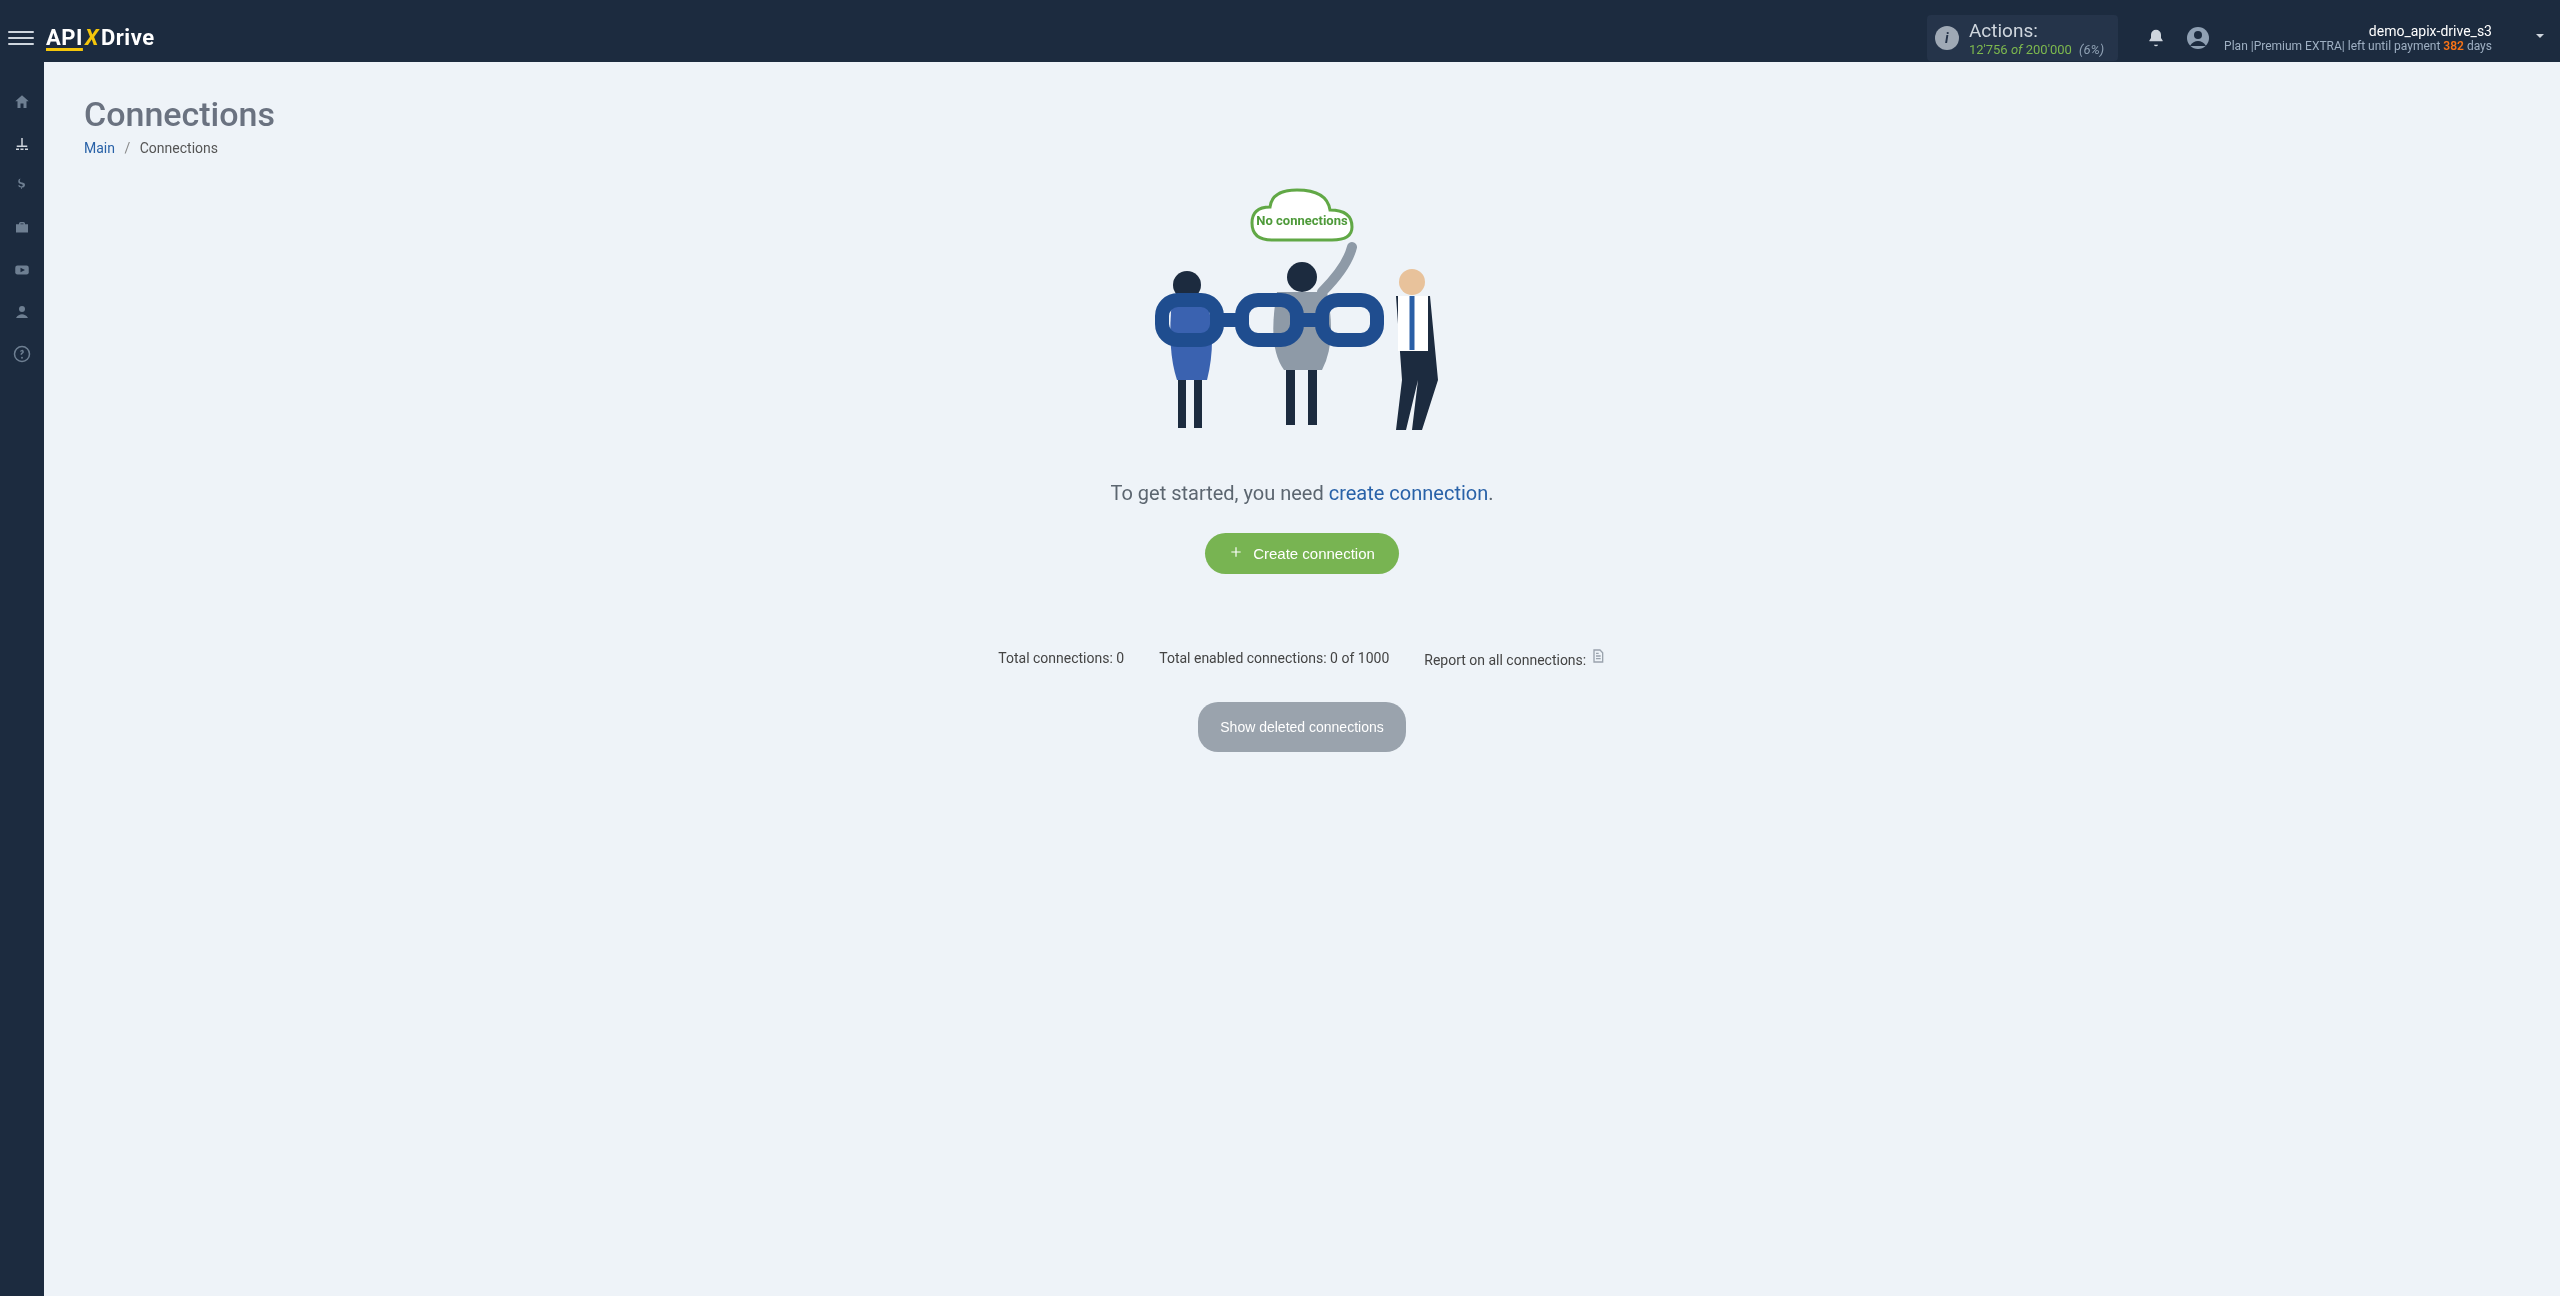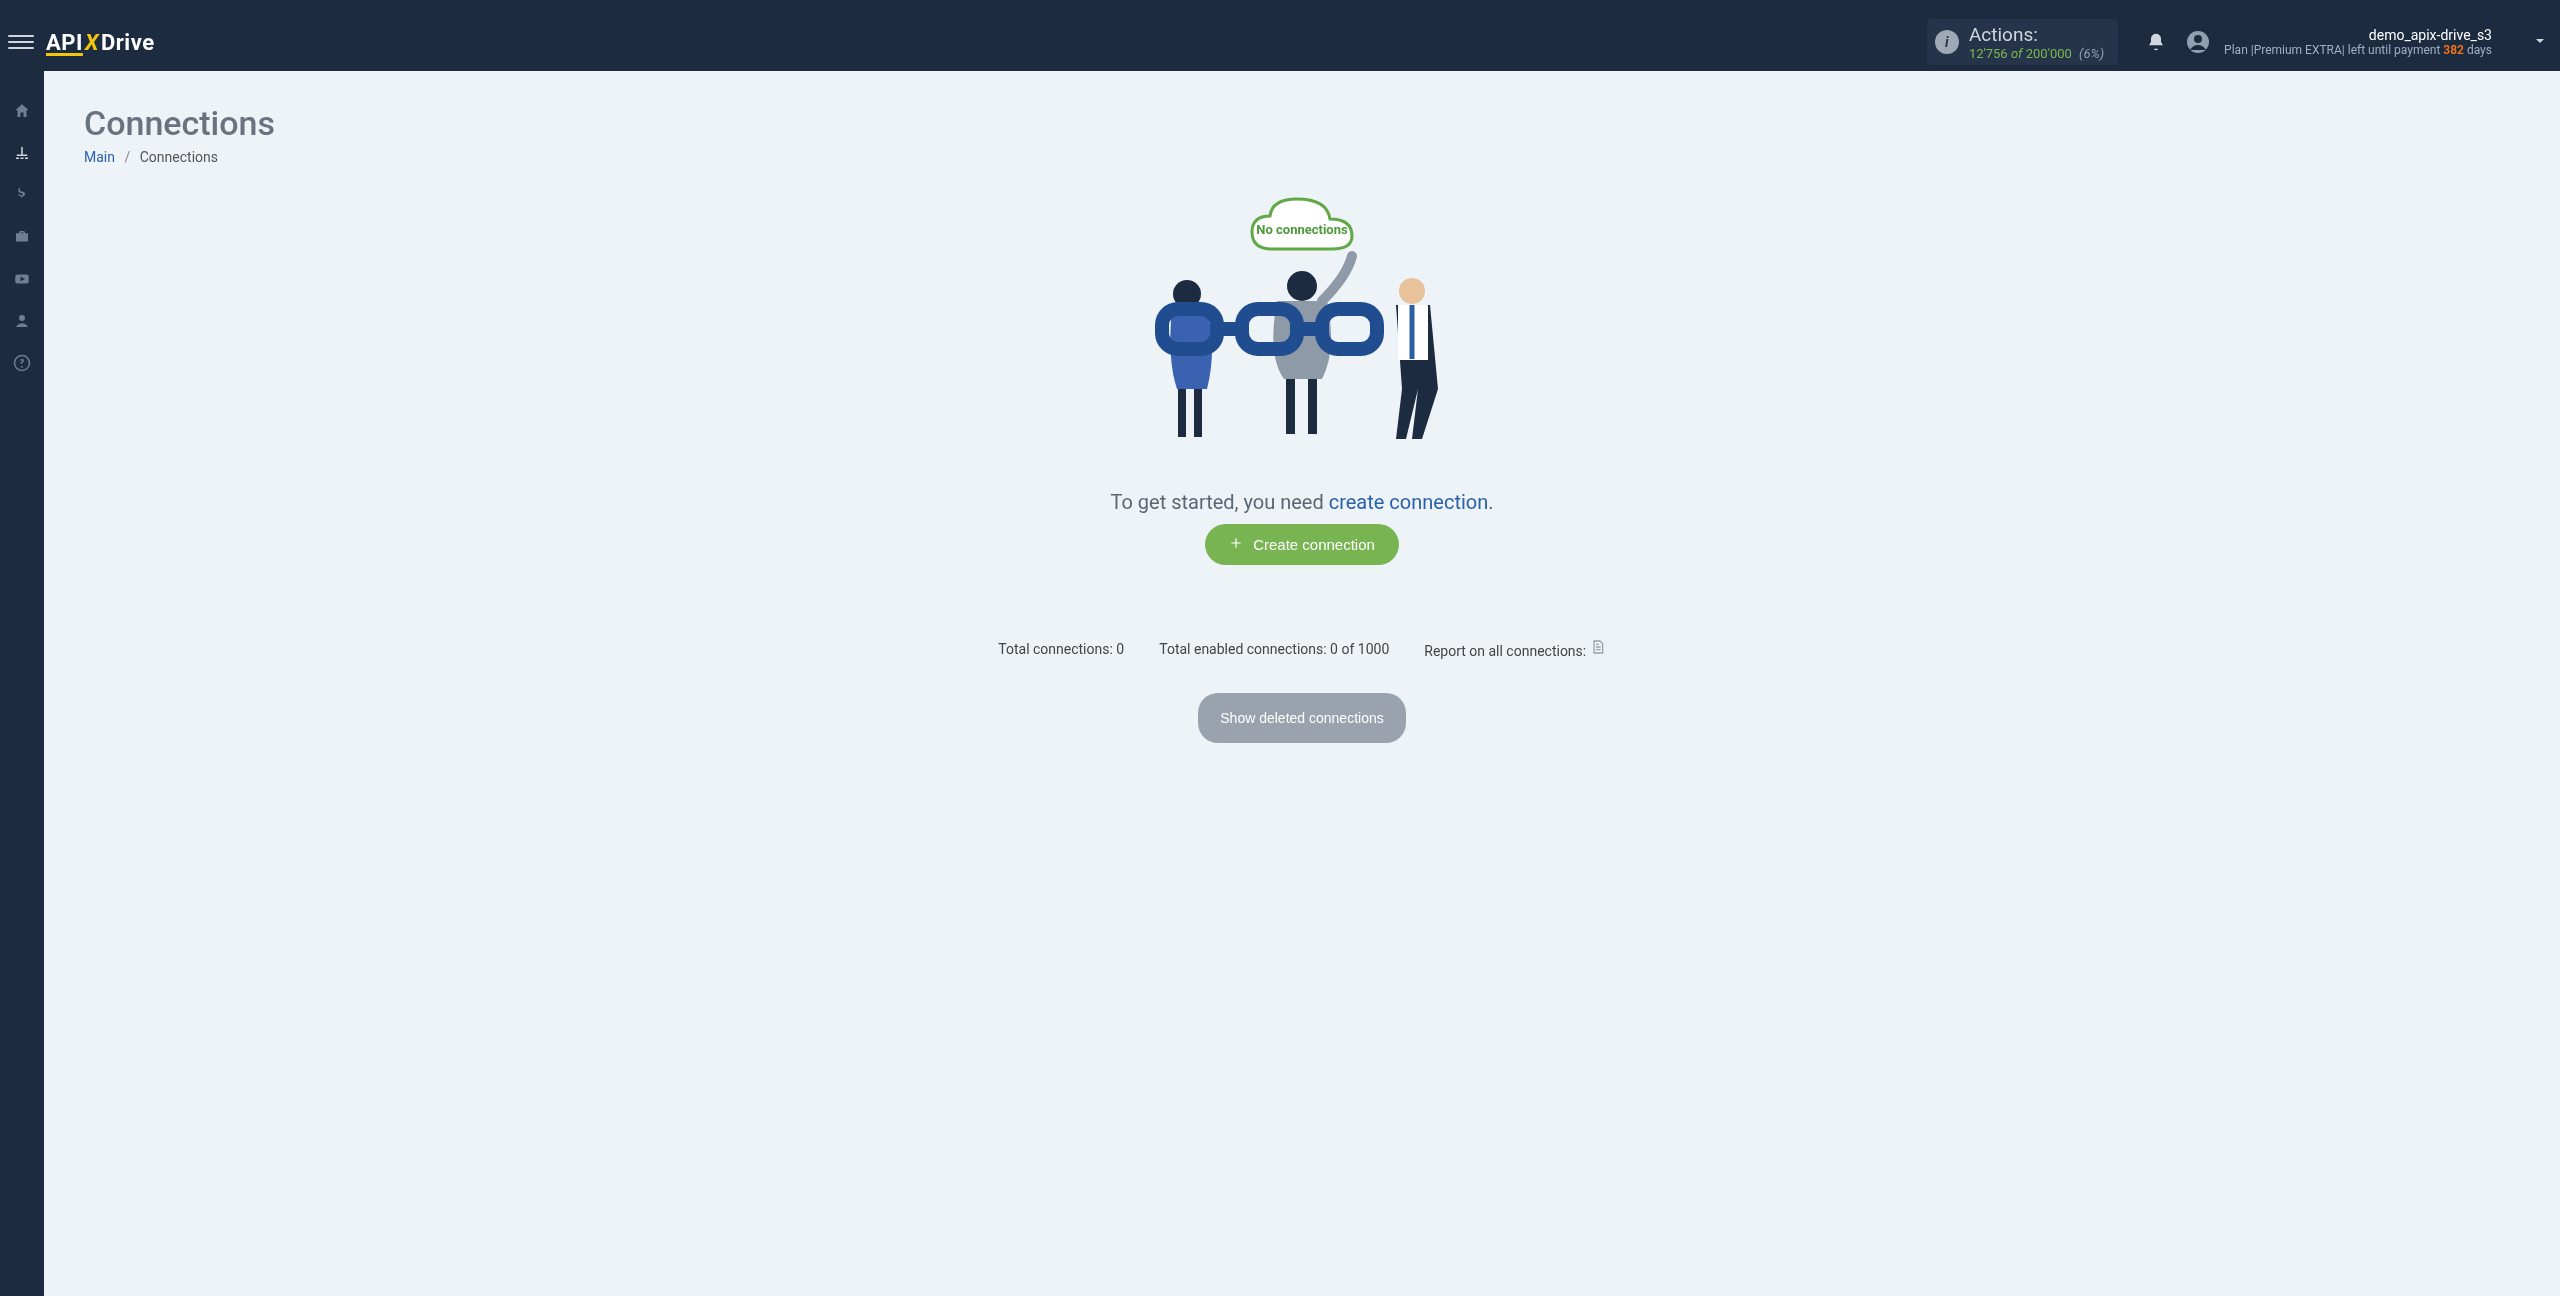--- a/index.html
+++ b/index.html
@@ -6,21 +6,21 @@
   html, body { height: 100%; }
   body {
     font-family: -apple-system, BlinkMacSystemFont, "Segoe UI", Roboto, Arial, sans-serif;
     background: #eef3f8;
     color: #333;
     font-size: 14px;
   }
 
   
   .header {
-    height: 71px;
+    height: 62px;
     background: #1c2b3f;
     display: flex;
     align-items: center;
     padding: 13px 12px 0 8px;
     position: relative;
   }
   .hamburger {
     width: 26px; height: 26px;
     display: flex; flex-direction: column; justify-content: center; gap: 4px;
     cursor: pointer; margin-right: 12px;
@@ -95,21 +95,21 @@
     margin-bottom: 6px;
   }
   .breadcrumb { font-size:14px; color:#555; margin-bottom: 24px;}
   .breadcrumb a { color:#2962a8; text-decoration:none; }
   .breadcrumb .sep { color:#888; margin:0 6px; }
 
   .empty-wrap{
     max-width: 900px; margin: 20px auto 0 auto; text-align:center;
   }
   .illus { width: 360px; height: 280px; margin: 0 auto 18px auto; }
-  .started-line { font-size:20px; color:#5c6670; margin-bottom: 10px;}
+  .started-line { font-size:20px; color:#5c6670; margin-bottom: 28px;}
   .started-line a { color:#2962a8; text-decoration:none;}
   .btn-green{
     display:inline-flex; align-items:center; gap:10px;
     background:#78b452; color:#fff; border:none;
     padding: 12px 24px; border-radius: 22px;
     font-size:15px; cursor:pointer;
   }
   .stats-row{
     margin-top: 73px; display:flex; gap: 35px;
     justify-content:center; color:#444; font-size:14px;

